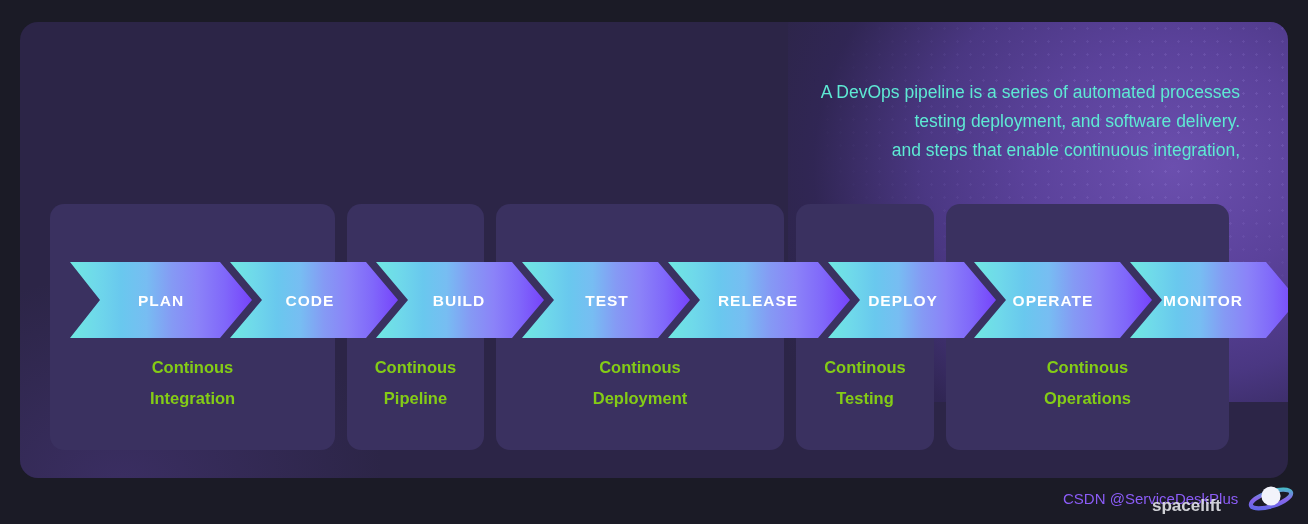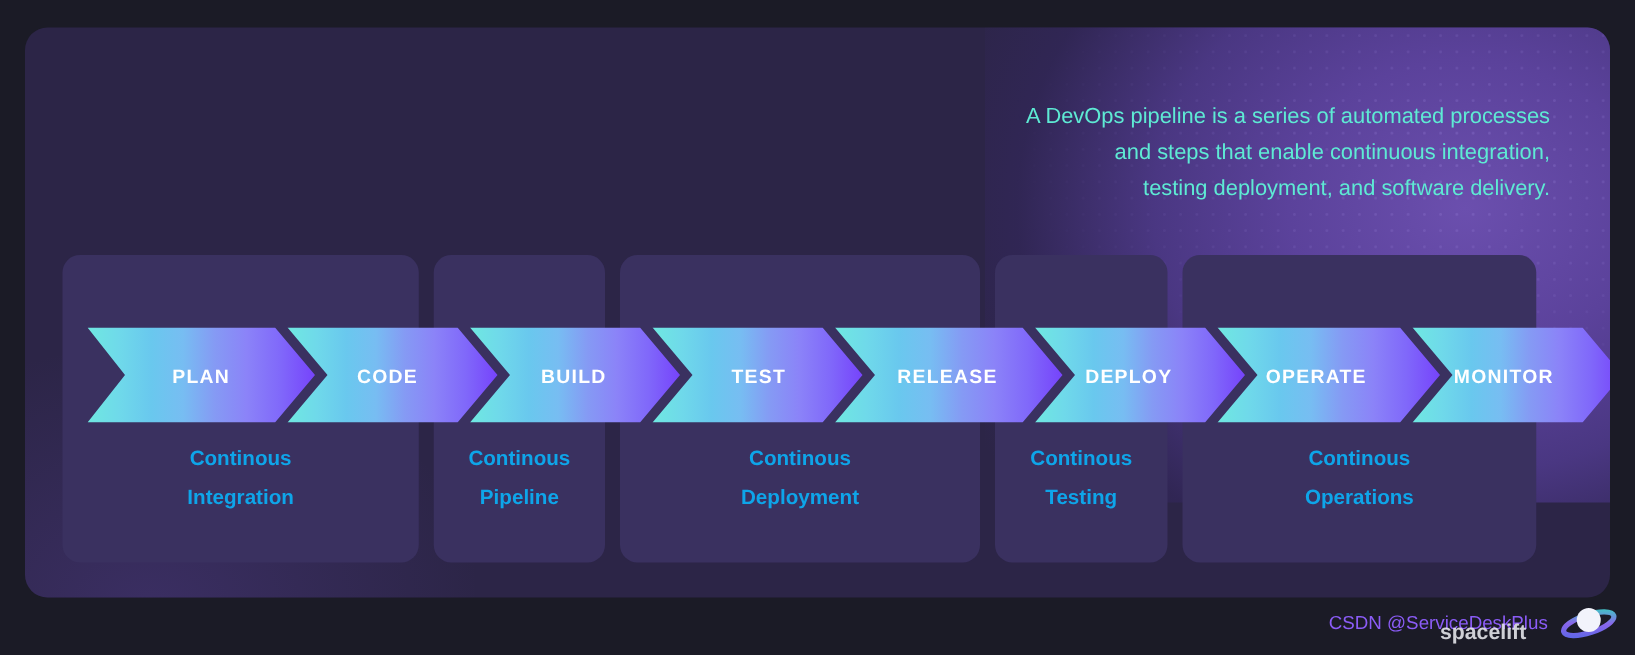--- a/index.html
+++ b/index.html
@@ -62,21 +62,21 @@
     width:1208px; height:246px;
   }
   .panel {
     position:absolute; top:0; height:246px;
     background:#3a3160;
     border-radius:14px;
   }
   .panel-label {
     position:absolute; left:0; right:0; top:148px;
     text-align:center;
-    font-size:16.5px; font-weight:bold; color:#0ea5e9;
+    font-size:16.5px; font-weight:bold; color:#84cc16;
     line-height:31px;
   }
   .panel-label span { display:block; }
 
   
   .chev-strip {
     position:absolute; left:20px; top:58px;
     width:1228px; height:76px;
   }
   .chev-svg { display:block; width:1228px; height:76px; }
@@ -107,22 +107,22 @@
 <div id="root">
 
   <div class="card">
     <div class="card-glow"></div>
     <div class="card-dots"></div>
     <div class="card-glow-bl"></div>
 
     <div class="header">
       <div class="desc">
         <span>A DevOps pipeline is a series of automated processes</span>
+        <span>testing deployment, and software delivery.</span>
         <span>and steps that enable continuous integration,</span>
-        <span>testing deployment, and software delivery.</span>
       </div>
     </div>
 
     <div class="panels">
 
       <div class="panel" style="left:0px;width:285px;">
         <div class="panel-label">
           <span>Continous</span>
           <span>Integration</span>
         </div>

